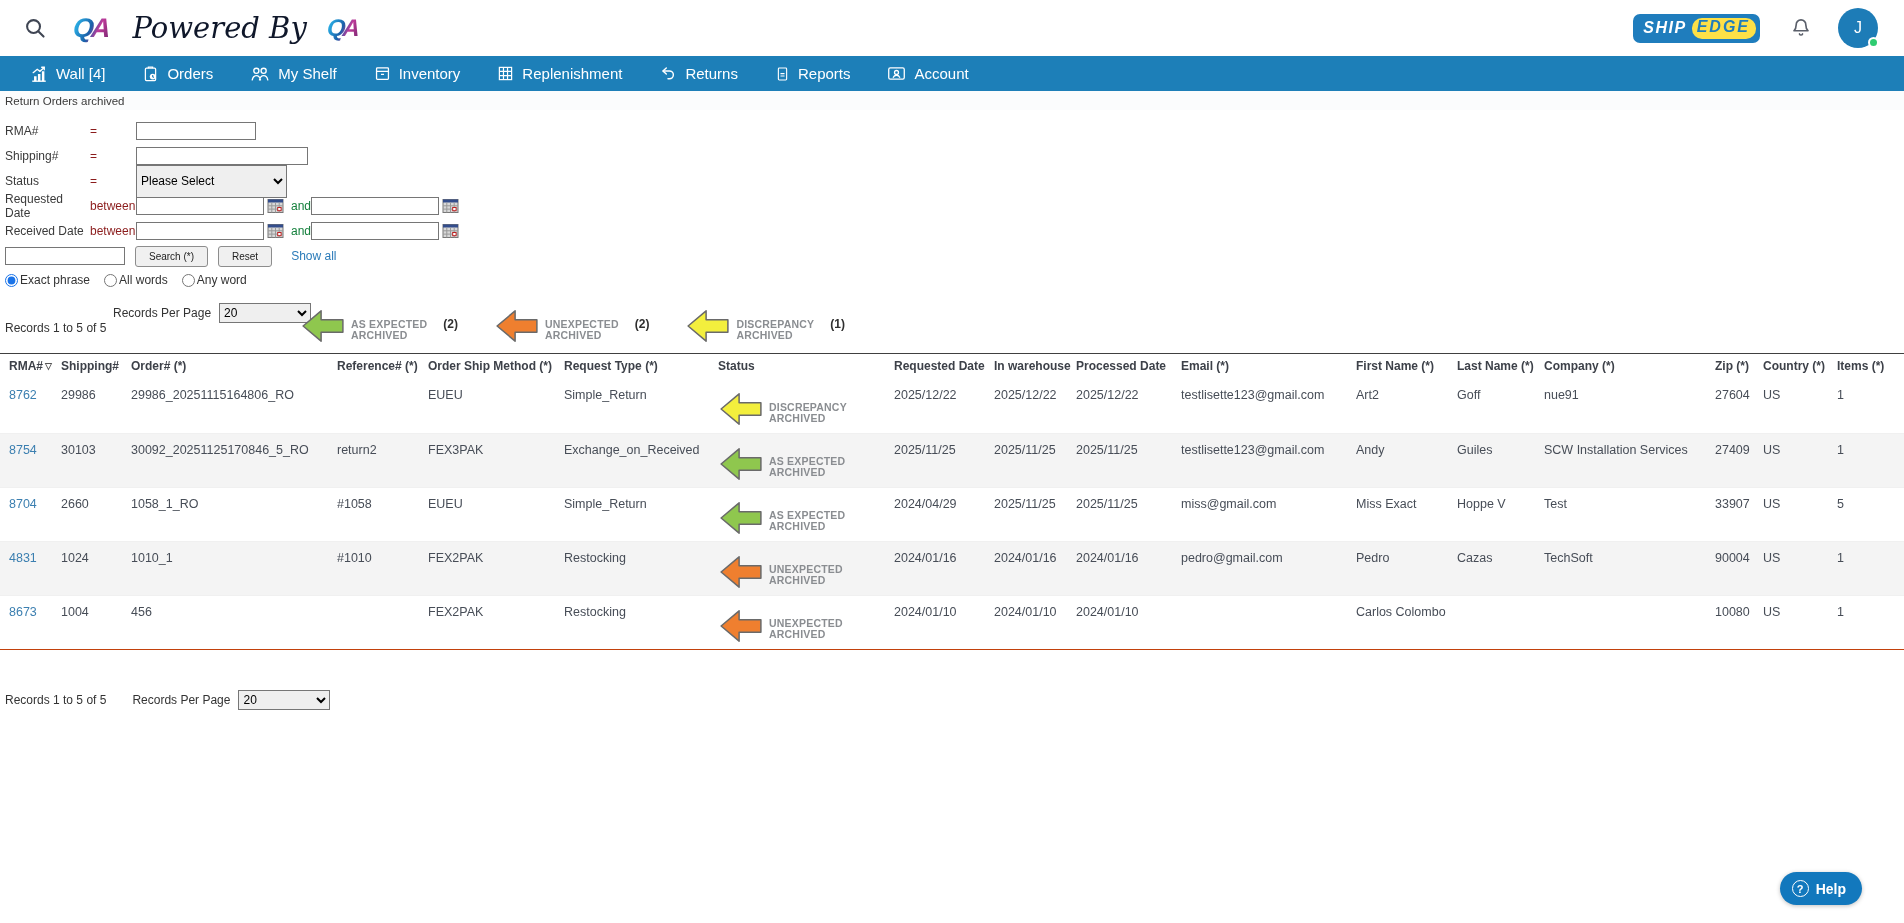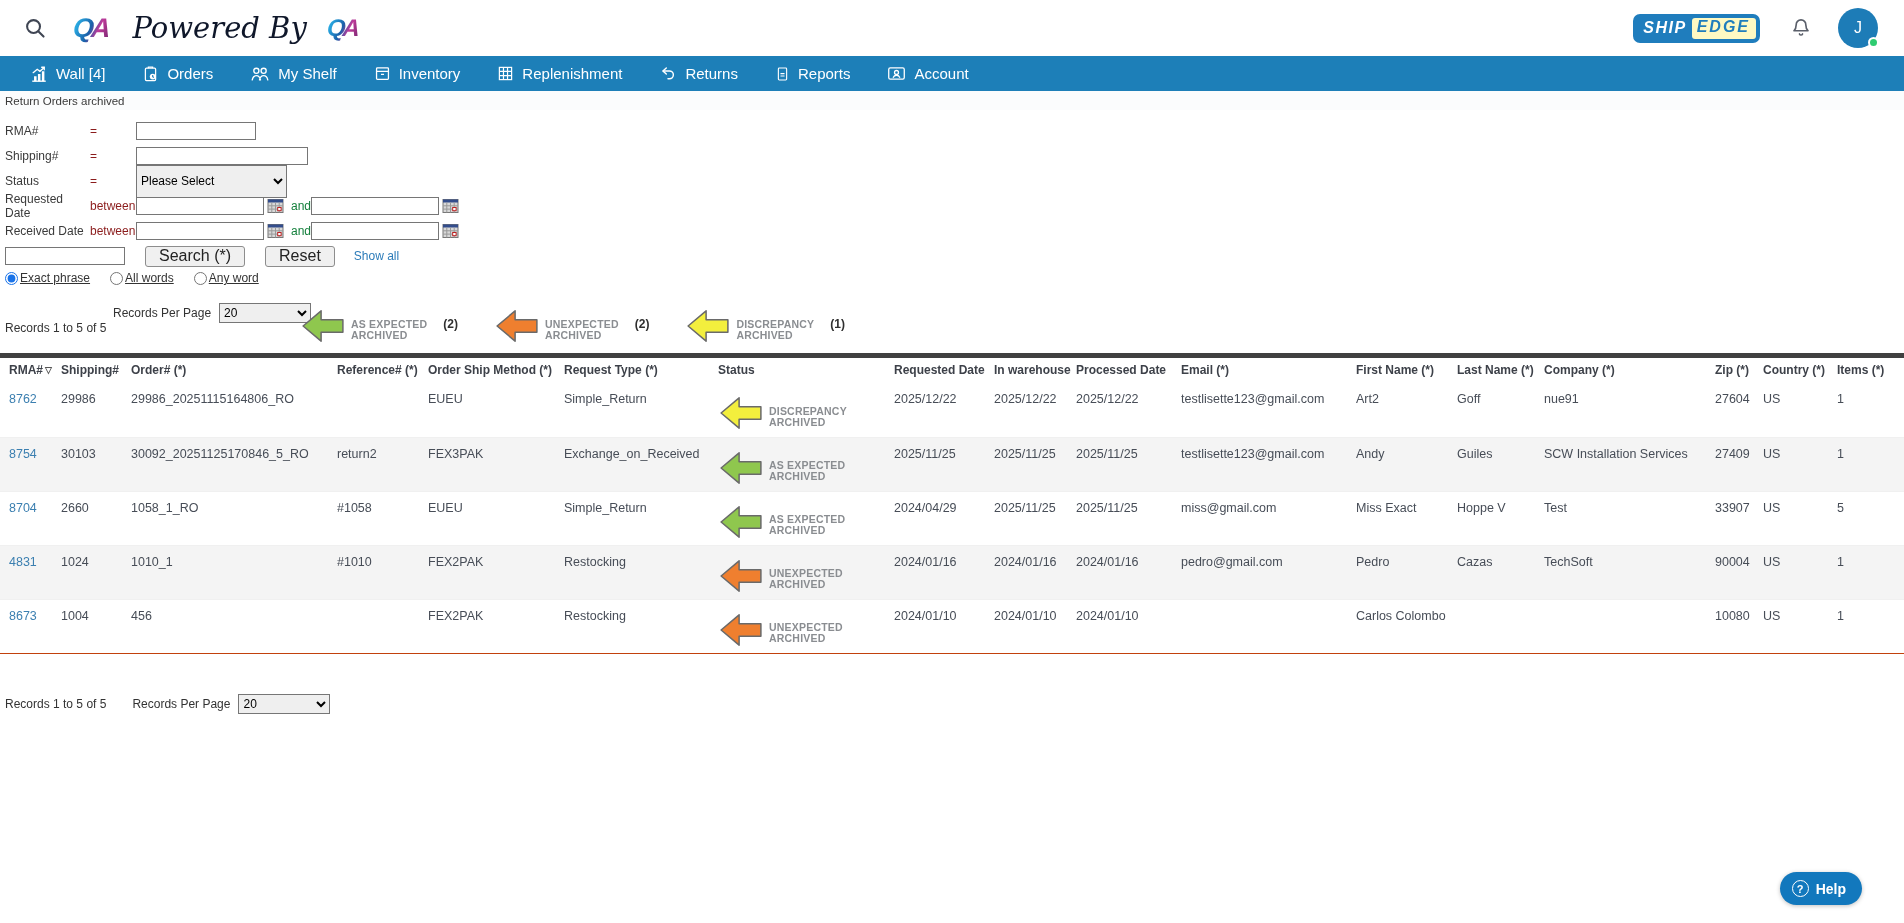--- a/index.html
+++ b/index.html
@@ -14,22 +14,22 @@
   .qa-logo { font:italic 900 27px "Liberation Sans",sans-serif; letter-spacing:-3px;
     background:linear-gradient(110deg,#29a8e0 15%,#1a5fa8 45%,#c03a9a 62%,#7e2a74 88%);
     -webkit-background-clip:text; background-clip:text; color:transparent; padding-right:5px;
     transform:skew(-4deg); }
   .qa-logo.small { font-size:24px; }
   .powered { font:italic 400 29px "DejaVu Serif", serif; color:#0f172a; margin:0 20px; }
   .shipedge { display:flex; border:2px solid #1f7dbd; border-radius:7px; padding:2px;
     background:#1f7dbd; align-items:stretch; }
   .shipedge .ship { background:#1f7dbd; color:#fff; font:italic 900 16px "Liberation Sans",sans-serif;
     letter-spacing:1.5px; padding:1px 5px 2px 6px; }
-  .shipedge .edge { background:#fef9c3; color:#1f7dbd; font:italic 900 16px "Liberation Sans",sans-serif;
-    letter-spacing:2px; padding:0 6px 2px 5px; border-radius:3px; }
+  .shipedge .edge { background:#fde047; color:#1f7dbd; font:italic 900 16px "Liberation Sans",sans-serif;
+    letter-spacing:2px; padding:0 6px 2px 5px; border-radius:10px; }
   .bell { margin:0 26px 0 30px; display:flex; cursor:pointer; }
   .avatar { position:relative; width:40px; height:40px; border-radius:50%; background:#1d7cb7;
     color:#fff; font-size:16px; display:flex; align-items:center; justify-content:center; cursor:pointer; }
   .status-dot { position:absolute; right:-1px; bottom:0; width:11px; height:11px; border-radius:50%;
     background:#2ecc71; border:2px solid #fff; }
 
   
   .navbar { background:#1d7fb8; height:35px; display:flex; align-items:center; gap:37px;
     padding-left:30px; color:#fff; font-size:15px; }
   .nav-item { display:flex; align-items:center; gap:8px; cursor:pointer; white-space:nowrap; }
@@ -43,42 +43,42 @@
   .frow { display:flex; align-items:center; margin-bottom:5px; height:20px; }
   .flabel { width:85px; color:#3a3a3a; }
   .fop { width:46px; color:#8b1c1c; }
   .ftext { height:18px; border:1px solid #767676; font-size:12px; padding:0 3px;
     font-family:"Liberation Sans",sans-serif; }
   .w120 { width:120px; } .w170 { width:172px; } .w128 { width:128px; }
   .fsel { width:151px; height:33px; font-size:12px; border:1px solid #767676;
     font-family:"Liberation Sans",sans-serif; }
   .cal { margin-left:3px; display:flex; cursor:pointer; }
   .and { color:#15803d; margin:0 0 0 7px; }
-  .btn { font-size:16px; height:21px; padding:0 13px; border:1px solid #8d8d8d; background:#f0f0f0;
-    border-radius:3px; margin-left:20px; cursor:pointer; font-family:"Liberation Sans",sans-serif; color:#222; }
+  .btn { font-size:10px; height:21px; padding:0 13px; border:1px solid #8d8d8d; background:#f0f0f0;
+    border-radius:3px; margin-left:10px; cursor:pointer; font-family:"Liberation Sans",sans-serif; color:#222; }
   .link { color:#2b7bb9; margin-left:19px; text-decoration:none; cursor:pointer; }
-  .radio-row { display:flex; align-items:flex-start; gap:20px; margin-top:3px; height:18px;text-decoration:underline; }
+  .radio-row { display:flex; align-items:center; gap:14px; margin-top:3px; height:18px; }
   .radio-row label { display:flex; align-items:center; gap:2px; cursor:pointer; }
   .radio-row input { accent-color:#1a73e8; margin:0; }
 
   
   .records-bar { position:relative; height:52px; margin-top:12px; font-size:12px; color:#333; }
   .rpp { position:absolute; left:113px; top:2px; display:flex; align-items:center; gap:8px; }
   .rpp select { width:92px; height:20px; font-size:12px; border:1px solid #767676; }
   .records-text { position:absolute; left:5px; top:20px; }
   .legend { position:absolute; left:300px; top:4px; display:flex; gap:36px; }
   .legend-item { display:flex; align-items:flex-start; }
   .st-label { font-size:10.5px; font-weight:bold; color:#8a8d91; line-height:11px;
     margin-left:5px; padding-top:7px; letter-spacing:.2px; }
   .lg-count { font-size:12px; font-weight:bold; color:#2f2f2f; margin-left:16px; padding-top:12px; }
 
   
   .grid-table { width:1902px; table-layout:fixed; border-collapse:collapse; font-size:12.5px;
     color:#474d57; }
-  .grid-table thead tr { border-top:5px solid #404040; }
+  .grid-table thead tr { border-top:1px solid #404040; }
   .grid-table th { text-align:left; font-weight:bold; font-size:12px; color:#3d4149;
     padding:5px 4px 6px 0; white-space:nowrap; overflow:hidden; }
   .grid-table th:first-child, .grid-table td:first-child { padding-left:9px; }
   .grid-table td { vertical-align:top; padding:9px 4px 4px 0; height:54px; white-space:nowrap; overflow:hidden; }
   .grid-table tbody tr:nth-child(even) { background:#f4f4f4; }
   .grid-table tbody tr { border-bottom:1px solid #f0f0f0; }
   .grid-table tbody tr:last-child { border-bottom:1px solid #c2410c; }
   .rlink { color:#3b7fb0; text-decoration:none; cursor:pointer; }
   .sort-glyph { font-size:9px; color:#555; margin-left:2px; vertical-align:1px; }
   .st-arrow { display:flex; align-items:center; margin-top:3px; }

